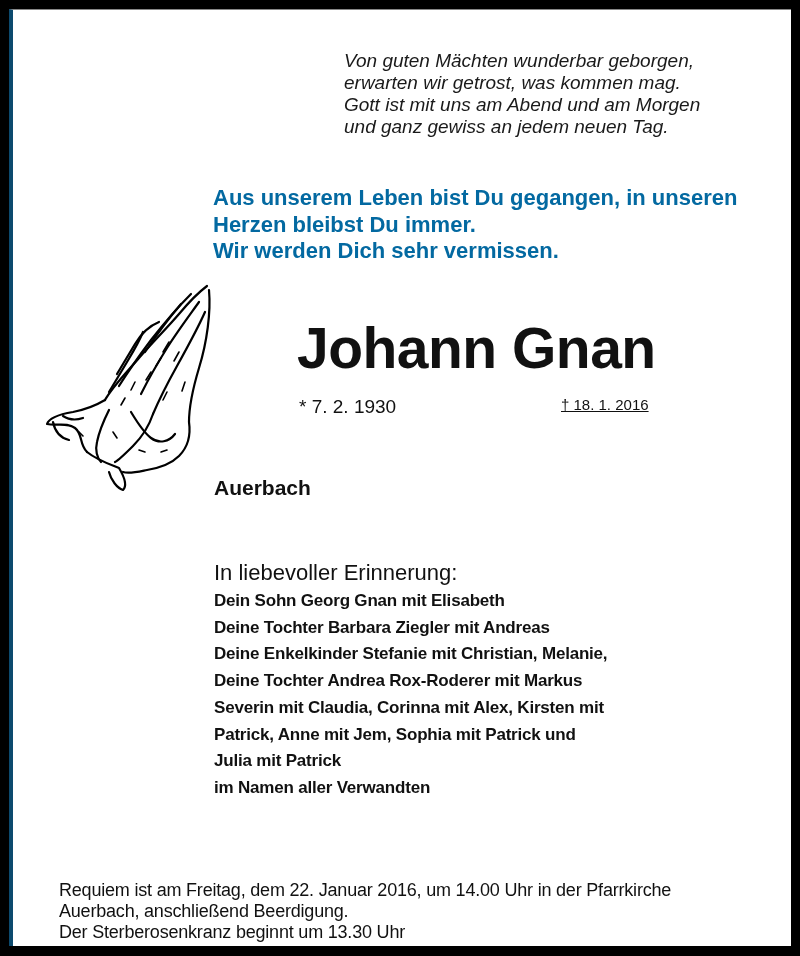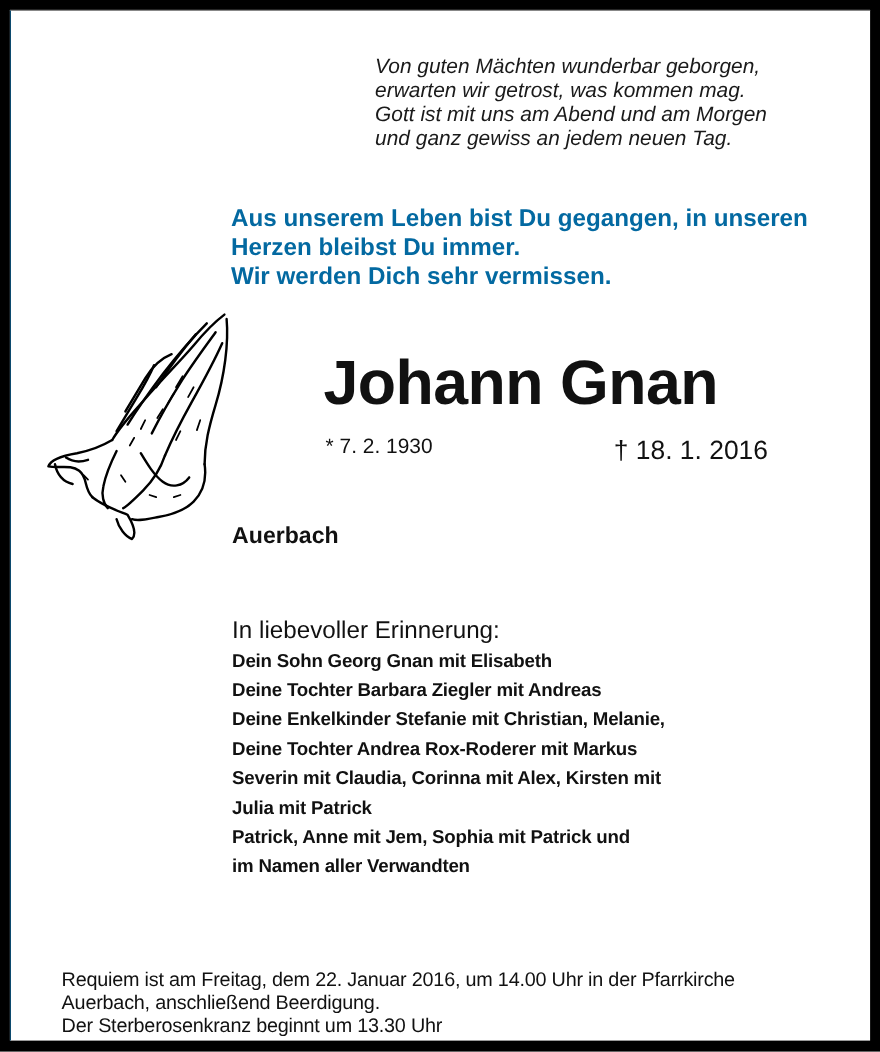--- a/index.html
+++ b/index.html
@@ -1,25 +1,25 @@
 <!DOCTYPE html>
 <html><head>
 <meta charset="utf-8">
 <style>
   html, body { margin:0; padding:0; }
   body { width:800px; height:956px; background:#000; position:relative; overflow:hidden; font-family:"Liberation Sans", sans-serif; color:#111; }
-  .sheet { position:absolute; left:9px; top:9px; width:782px; height:937px; background:#fff; border-top:1px solid #888; border-left:1px solid #0c4a6e; box-sizing:border-box; }
+  .sheet { position:absolute; left:9px; top:9px; width:782px; height:937px; background:#fff; border-top:1px solid #888; border-left:4px solid #0c4a6e; box-sizing:border-box; }
   .abs { position:absolute; }
   .poem { left:331px; top:40px; font-style:italic; font-size:19px; line-height:22px; color:#1a1a1a; }
   .poem div { white-space:nowrap; }
   .intro { left:200px; top:175px; font-size:22px; line-height:26.5px; color:#0369a1;font-weight:bold; }
   .intro div { white-space:nowrap; }
   .name { left:284px; top:306px; font-size:57px; font-weight:bold; line-height:64px; letter-spacing:-0.5px; white-space:nowrap; }
   .born { left:286px; top:386px; font-size:19px; white-space:nowrap; }
-  .died { left:548px; top:386px; font-size:24px; white-space:nowrap; }
+  .died { left:548px; top:386px; font-size:15px; white-space:nowrap;text-decoration:underline; }
   .place { left:201px; top:466px; font-size:21px; font-weight:bold; white-space:nowrap; }
   .memory { left:201px; top:550px; font-size:22px; line-height:26.5px; white-space:nowrap; }
   .family { left:201px; top:578px; font-size:17px; font-weight:bold; line-height:26.7px; letter-spacing:-0.2px; }
   .family div { white-space:nowrap; }
   .service { left:46px; top:849px; font-size:18px; line-height:21px; letter-spacing:-0.2px;margin-top:21px; }
   .service div { white-space:nowrap; }
   .hands { left:26px; top:272px; width:180px; height:210px; }
 </style>
 </head>
 <body>
@@ -70,22 +70,22 @@
 
   <div class="abs place">Auerbach</div>
 
   <div class="abs memory">In liebevoller Erinnerung:</div>
   <div class="abs family">
     <div>Dein Sohn Georg Gnan mit Elisabeth</div>
     <div>Deine Tochter Barbara Ziegler mit Andreas</div>
     <div>Deine Enkelkinder Stefanie mit Christian, Melanie,</div>
     <div>Deine Tochter Andrea Rox-Roderer mit Markus</div>
     <div>Severin mit Claudia, Corinna mit Alex, Kirsten mit</div>
+    <div>Patrick, Anne mit Jem, Sophia mit Patrick und</div>
     <div>Julia mit Patrick</div>
-    <div>Patrick, Anne mit Jem, Sophia mit Patrick und</div>
     <div>im Namen aller Verwandten</div>
   </div>
 
   <div class="abs service">
     <div>Requiem ist am Freitag, dem 22. Januar 2016, um 14.00 Uhr in der Pfarrkirche</div>
     <div>Auerbach, anschließend Beerdigung.</div>
     <div>Der Sterberosenkranz beginnt um 13.30 Uhr</div>
   </div>
 
 </div>

